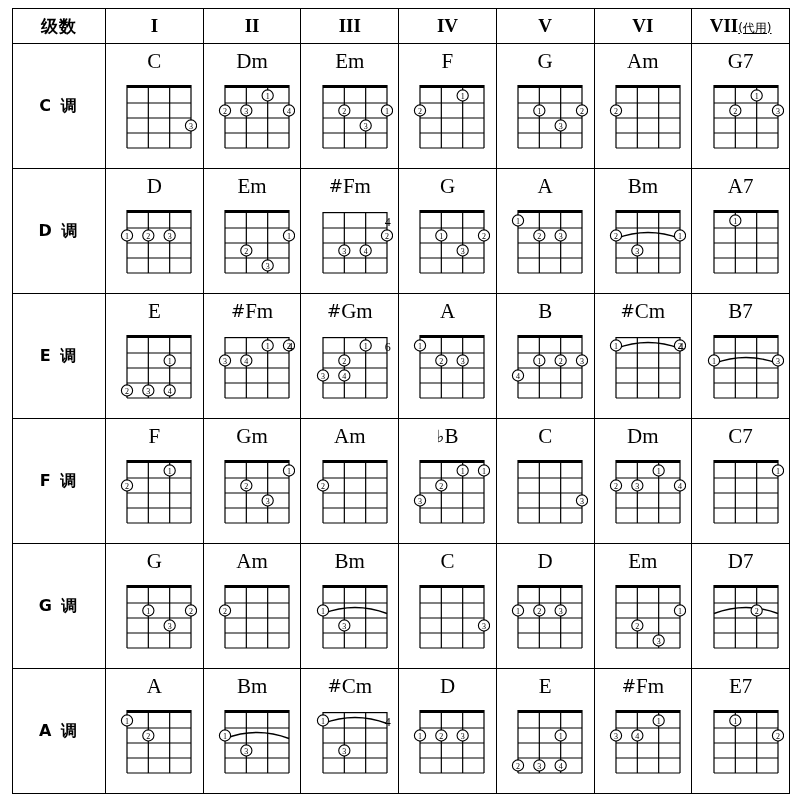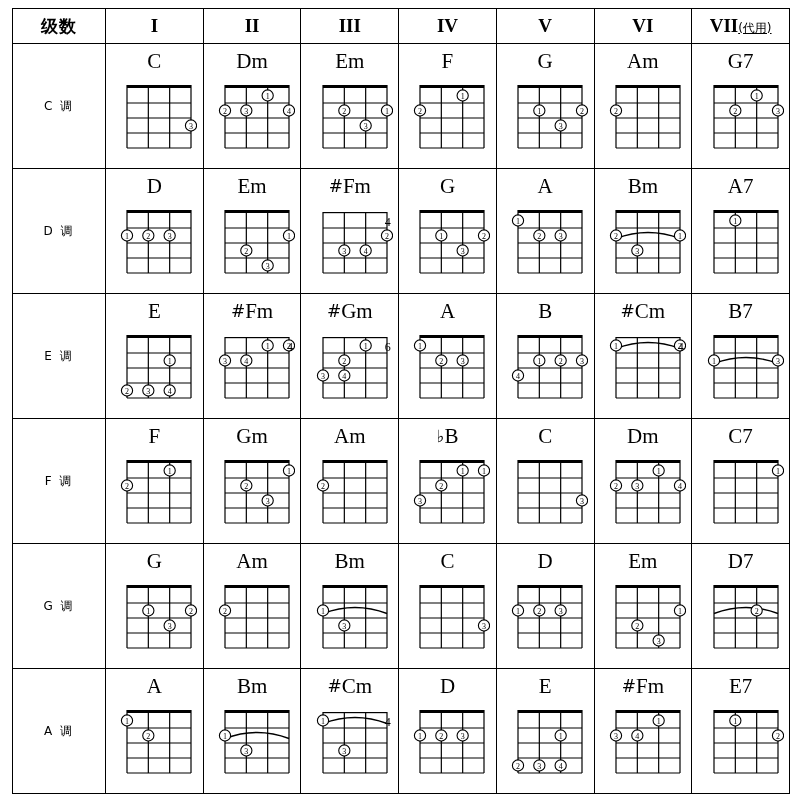--- a/index.html
+++ b/index.html
@@ -52,22 +52,22 @@
   }
   th.deg .small {
     font-size: 12px;
     font-weight: normal;
     font-family: "DejaVu Sans", sans-serif;
     text-decoration: underline;
   }
   td.keycell {
     width: 92px;
     font-family: "DejaVu Sans", sans-serif;
-    font-size: 12px;
-    font-weight: normal;
+    font-size: 16px;
+    font-weight: bold;
     letter-spacing: 2px;
   }
   tbody tr { height: 125px; }
   td.chordcell { width: 98px; }
   .cell-inner {
     display: flex;
     flex-direction: column;
     align-items: center;
     justify-content: flex-start;
     height: 100%;

